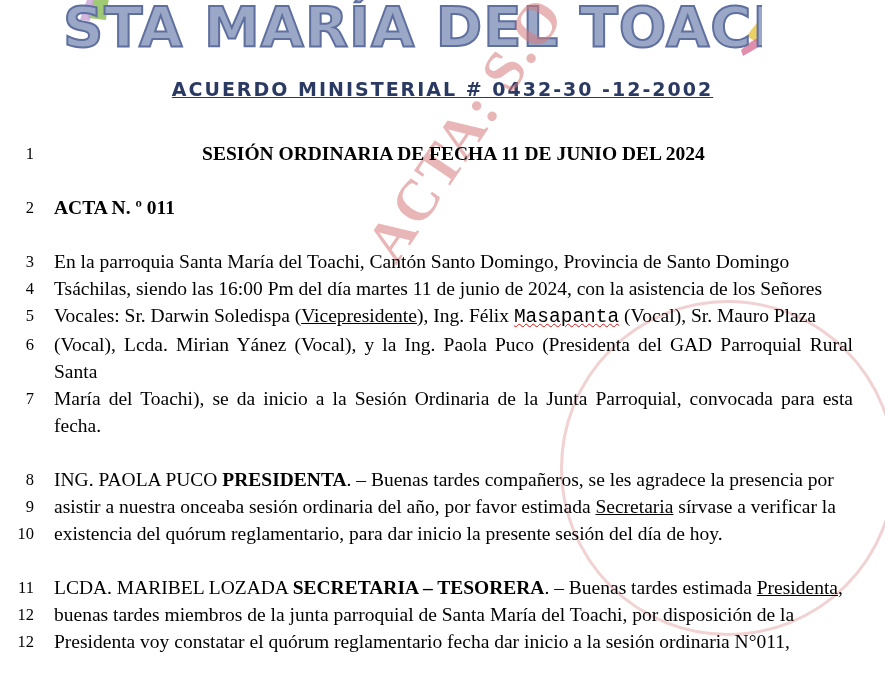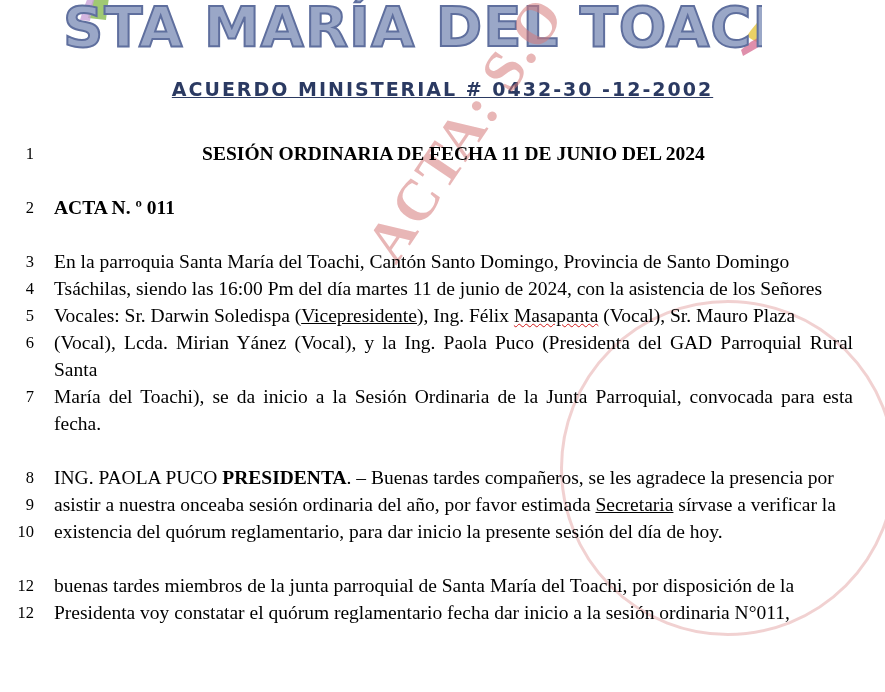--- a/index.html
+++ b/index.html
@@ -104,20 +104,21 @@
   .b    { font-weight: bold; }
   .u    { text-decoration: underline; }
   .sp   { height: 27px; }
 
   
   .sq {
     text-decoration: underline;
     text-decoration-style: wavy;
     text-decoration-color: #d01717;
     text-decoration-thickness: 1px;
+    font-family: Liberation Mono, monospace;
   }
 
   
   .watermark {
     position: absolute;
     left: 352px;
     top: 236px;
     width: 560px;
     font-family: "Liberation Serif", serif;
     font-size: 58px;
@@ -212,20 +213,24 @@
     <div class="ltext just">asistir a nuestra onceaba sesión ordinaria del año, por favor estimada <span class="u">Secretaria</span> sírvase a verificar la</div>
   </div>
   <div class="line">
     <div class="lnum">10</div>
     <div class="ltext just">existencia del quórum reglamentario, para dar inicio la presente sesión del día de hoy.</div>
   </div>
 
   <div class="sp"></div>
 
   <div class="line">
+    <div class="lnum">11</div>
+    <div class="ltext just">LCDA. MARIBEL LOZADA <span class="b">SECRETARIA – TESORERA</span>. – Buenas tardes estimada <span class="u">Presidenta</span>,</div>
+  </div>
+  <div class="line">
     <div class="lnum">12</div>
     <div class="ltext just">buenas tardes miembros de la junta parroquial de Santa María del Toachi, por disposición de la</div>
   </div>
   <div class="line">
     <div class="lnum">12</div>
     <div class="ltext just">Presidenta voy constatar el quórum reglamentario fecha dar inicio a la sesión ordinaria N°011,</div>
   </div>
 
   <div class="sp"></div>
 

